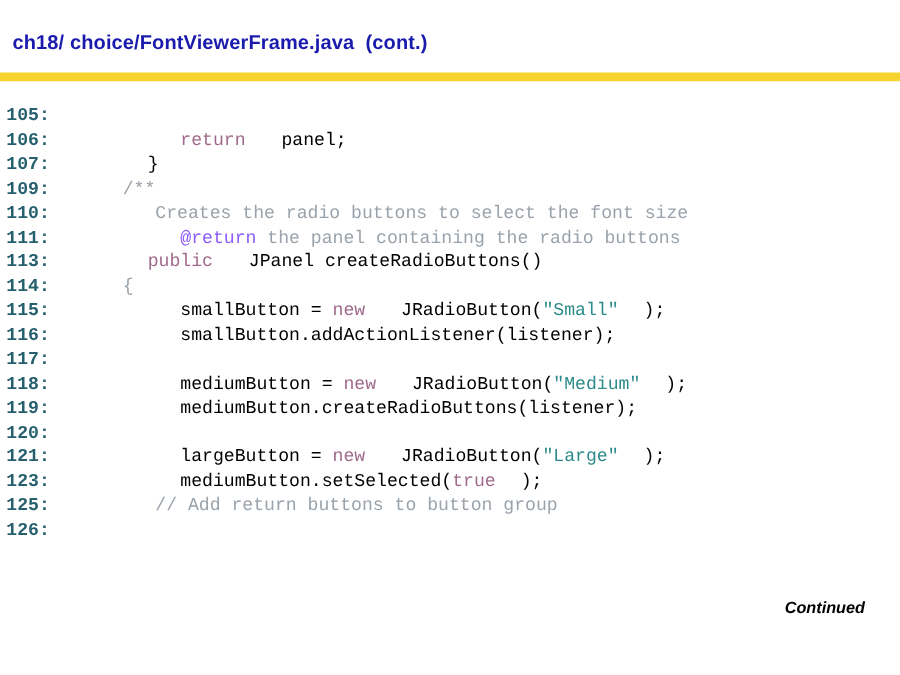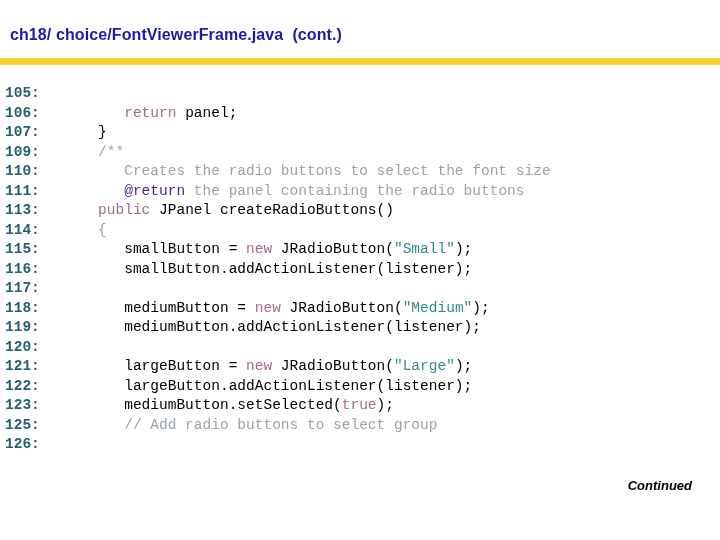--- a/index.html
+++ b/index.html
@@ -63,22 +63,22 @@
   .code-text {
     display: inline-block;
     color: #000000;
     font-family: "Liberation Mono", "DejaVu Sans Mono", monospace;
     font-size: 14.5px;
     white-space: pre;
   }
   .tok-kw      { color: #a06a8c; margin-top: 11px; }
   .tok-str     { color: #2e8b8b; }
   .tok-comment { color: #9aa3ab; }
-  .tok-tag     { color: #4c1d95; }
-  .tok-plain   { color: #000000; }
+  .tok-tag     { color: #8b5cf6; }
+  .tok-plain   { color: #000000; padding-left: 20px; }
 
   
   #continued-label {
     position: absolute;
     right: 28px;
     top: 478px;
     font-family: "Liberation Sans", sans-serif;
     font-size: 13px;
     font-weight: bold;
     font-style: italic;
@@ -100,22 +100,21 @@
     <div class="code-line"><span class="line-no">107:</span><span class="code-text"><span class="tok-plain">   }</span></span></div>
     <div class="code-line"><span class="line-no">109:</span><span class="code-text"><span class="tok-comment">   /**</span></span></div>
     <div class="code-line"><span class="line-no">110:</span><span class="code-text"><span class="tok-comment">      Creates the radio buttons to select the font size</span></span></div>
     <div class="code-line"><span class="line-no">111:</span><span class="code-text"><span class="tok-plain">      </span><span class="tok-tag">@return</span><span class="tok-comment"> the panel containing the radio buttons</span></span></div>
     <div class="code-line"><span class="line-no">113:</span><span class="code-text"><span class="tok-plain">   </span><span class="tok-kw">public</span><span class="tok-plain"> JPanel createRadioButtons()</span></span></div>
     <div class="code-line"><span class="line-no">114:</span><span class="code-text"><span class="tok-comment">   {</span></span></div>
     <div class="code-line"><span class="line-no">115:</span><span class="code-text"><span class="tok-plain">      smallButton = </span><span class="tok-kw">new</span><span class="tok-plain"> JRadioButton(</span><span class="tok-str">"Small"</span><span class="tok-plain">);</span></span></div>
     <div class="code-line"><span class="line-no">116:</span><span class="code-text"><span class="tok-plain">      smallButton.addActionListener(listener);</span></span></div>
     <div class="code-line"><span class="line-no">117:</span><span class="code-text"></span></div>
     <div class="code-line"><span class="line-no">118:</span><span class="code-text"><span class="tok-plain">      mediumButton = </span><span class="tok-kw">new</span><span class="tok-plain"> JRadioButton(</span><span class="tok-str">"Medium"</span><span class="tok-plain">);</span></span></div>
-    <div class="code-line"><span class="line-no">119:</span><span class="code-text"><span class="tok-plain">      mediumButton.addActionListener(listener);</span></span></div>
+    <div class="code-line"><span class="line-no">119:</span><span class="code-text"><span class="tok-plain">      mediumButton.createRadioButtons(listener);</span></span></div>
     <div class="code-line"><span class="line-no">120:</span><span class="code-text"></span></div>
     <div class="code-line"><span class="line-no">121:</span><span class="code-text"><span class="tok-plain">      largeButton = </span><span class="tok-kw">new</span><span class="tok-plain"> JRadioButton(</span><span class="tok-str">"Large"</span><span class="tok-plain">);</span></span></div>
-    <div class="code-line"><span class="line-no">122:</span><span class="code-text"><span class="tok-plain">      largeButton.addActionListener(listener);</span></span></div>
     <div class="code-line"><span class="line-no">123:</span><span class="code-text"><span class="tok-plain">      mediumButton.setSelected(</span><span class="tok-kw">true</span><span class="tok-plain">);</span></span></div>
-    <div class="code-line"><span class="line-no">125:</span><span class="code-text"><span class="tok-comment">      // Add radio buttons to select group</span></span></div>
+    <div class="code-line"><span class="line-no">125:</span><span class="code-text"><span class="tok-comment">      // Add return buttons to button group</span></span></div>
     <div class="code-line"><span class="line-no">126:</span><span class="code-text"></span></div>
   </div>
 
 <div id="continued-label">Continued</div>
 
 </body></html>

